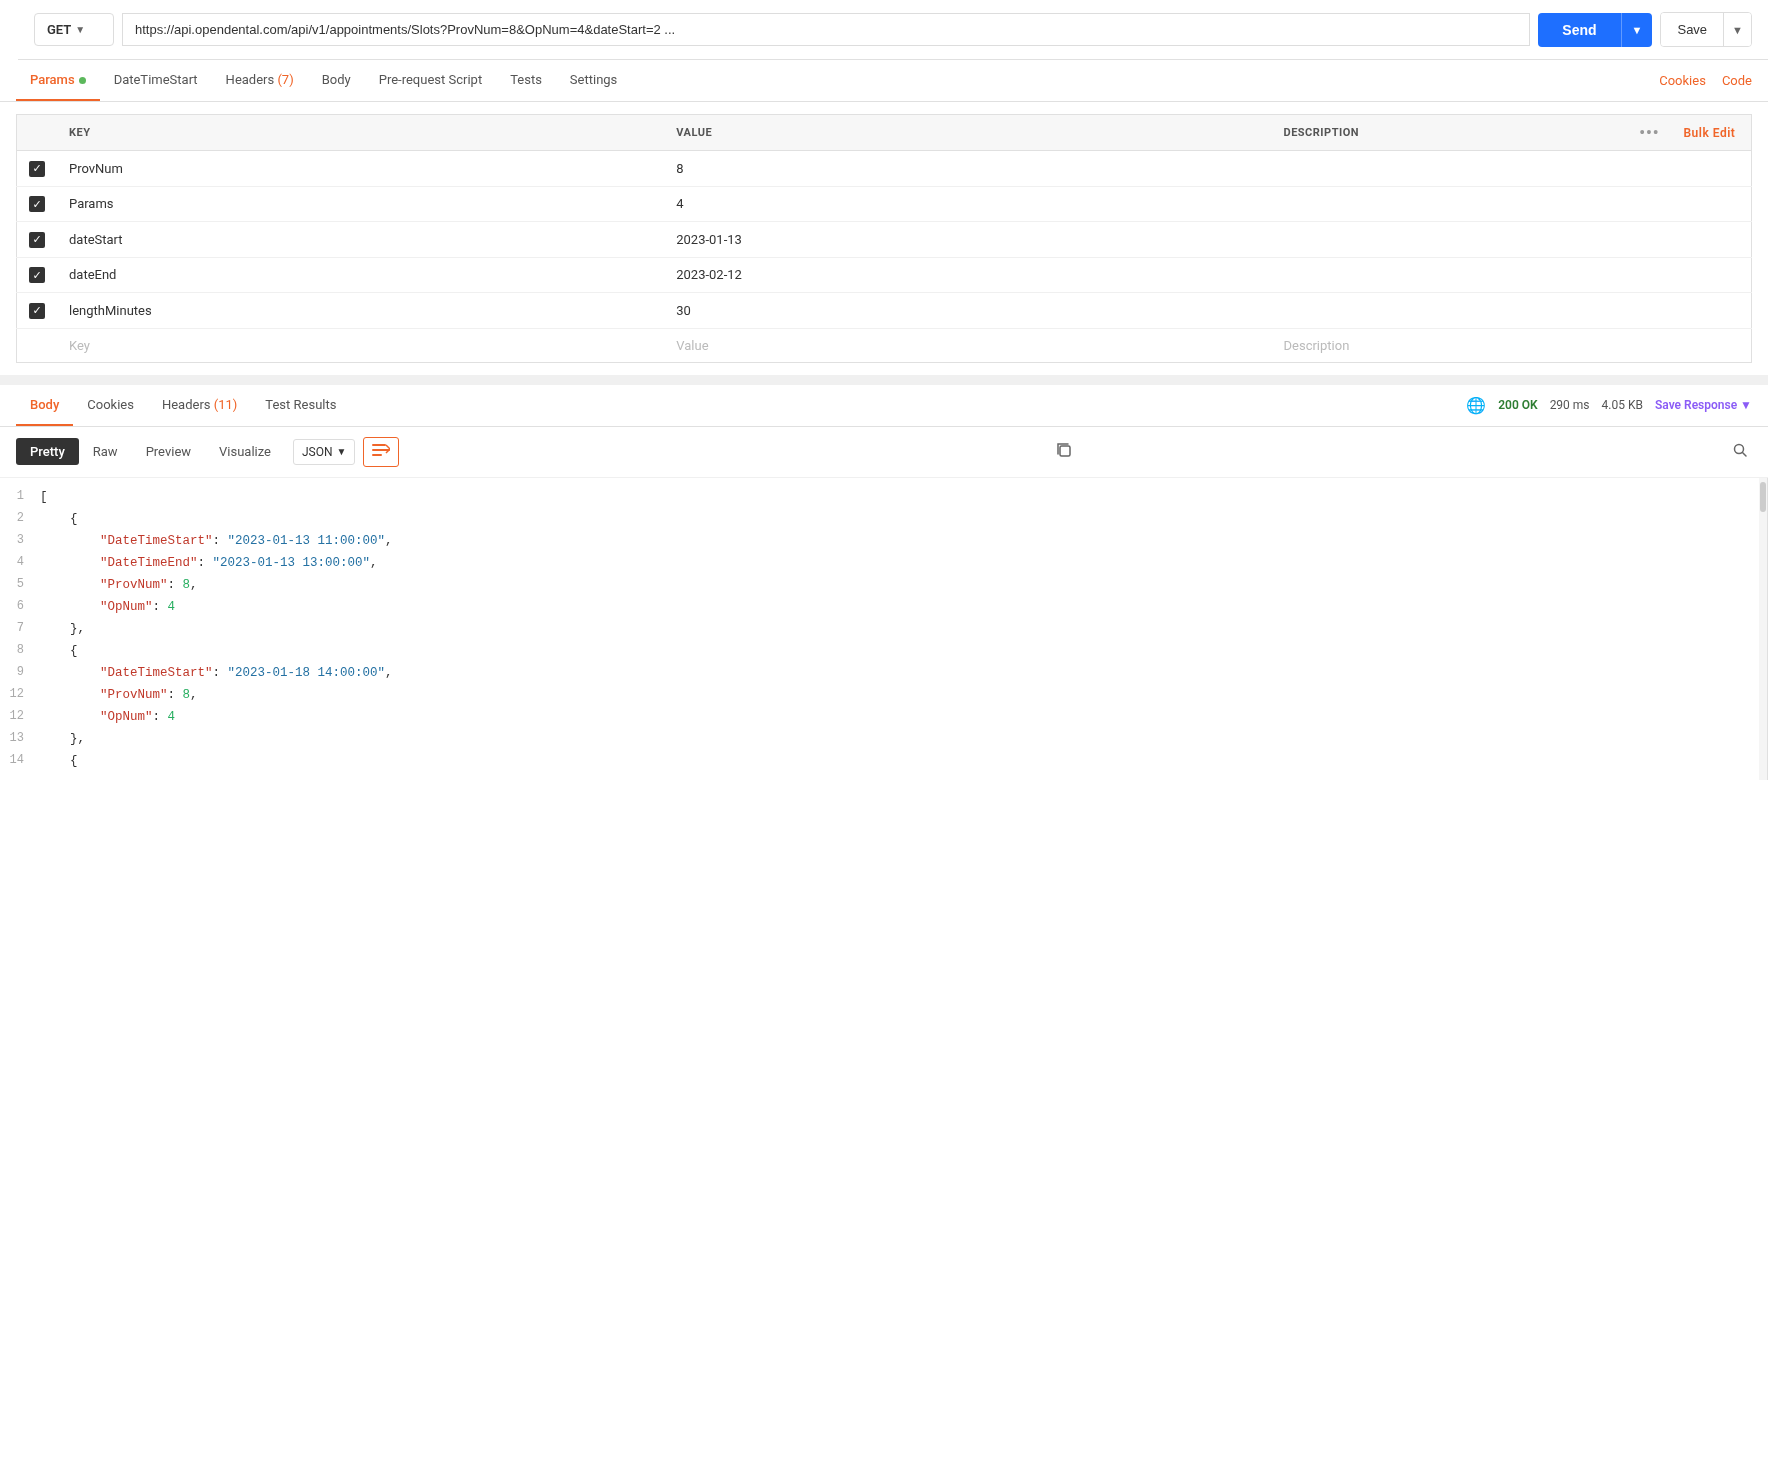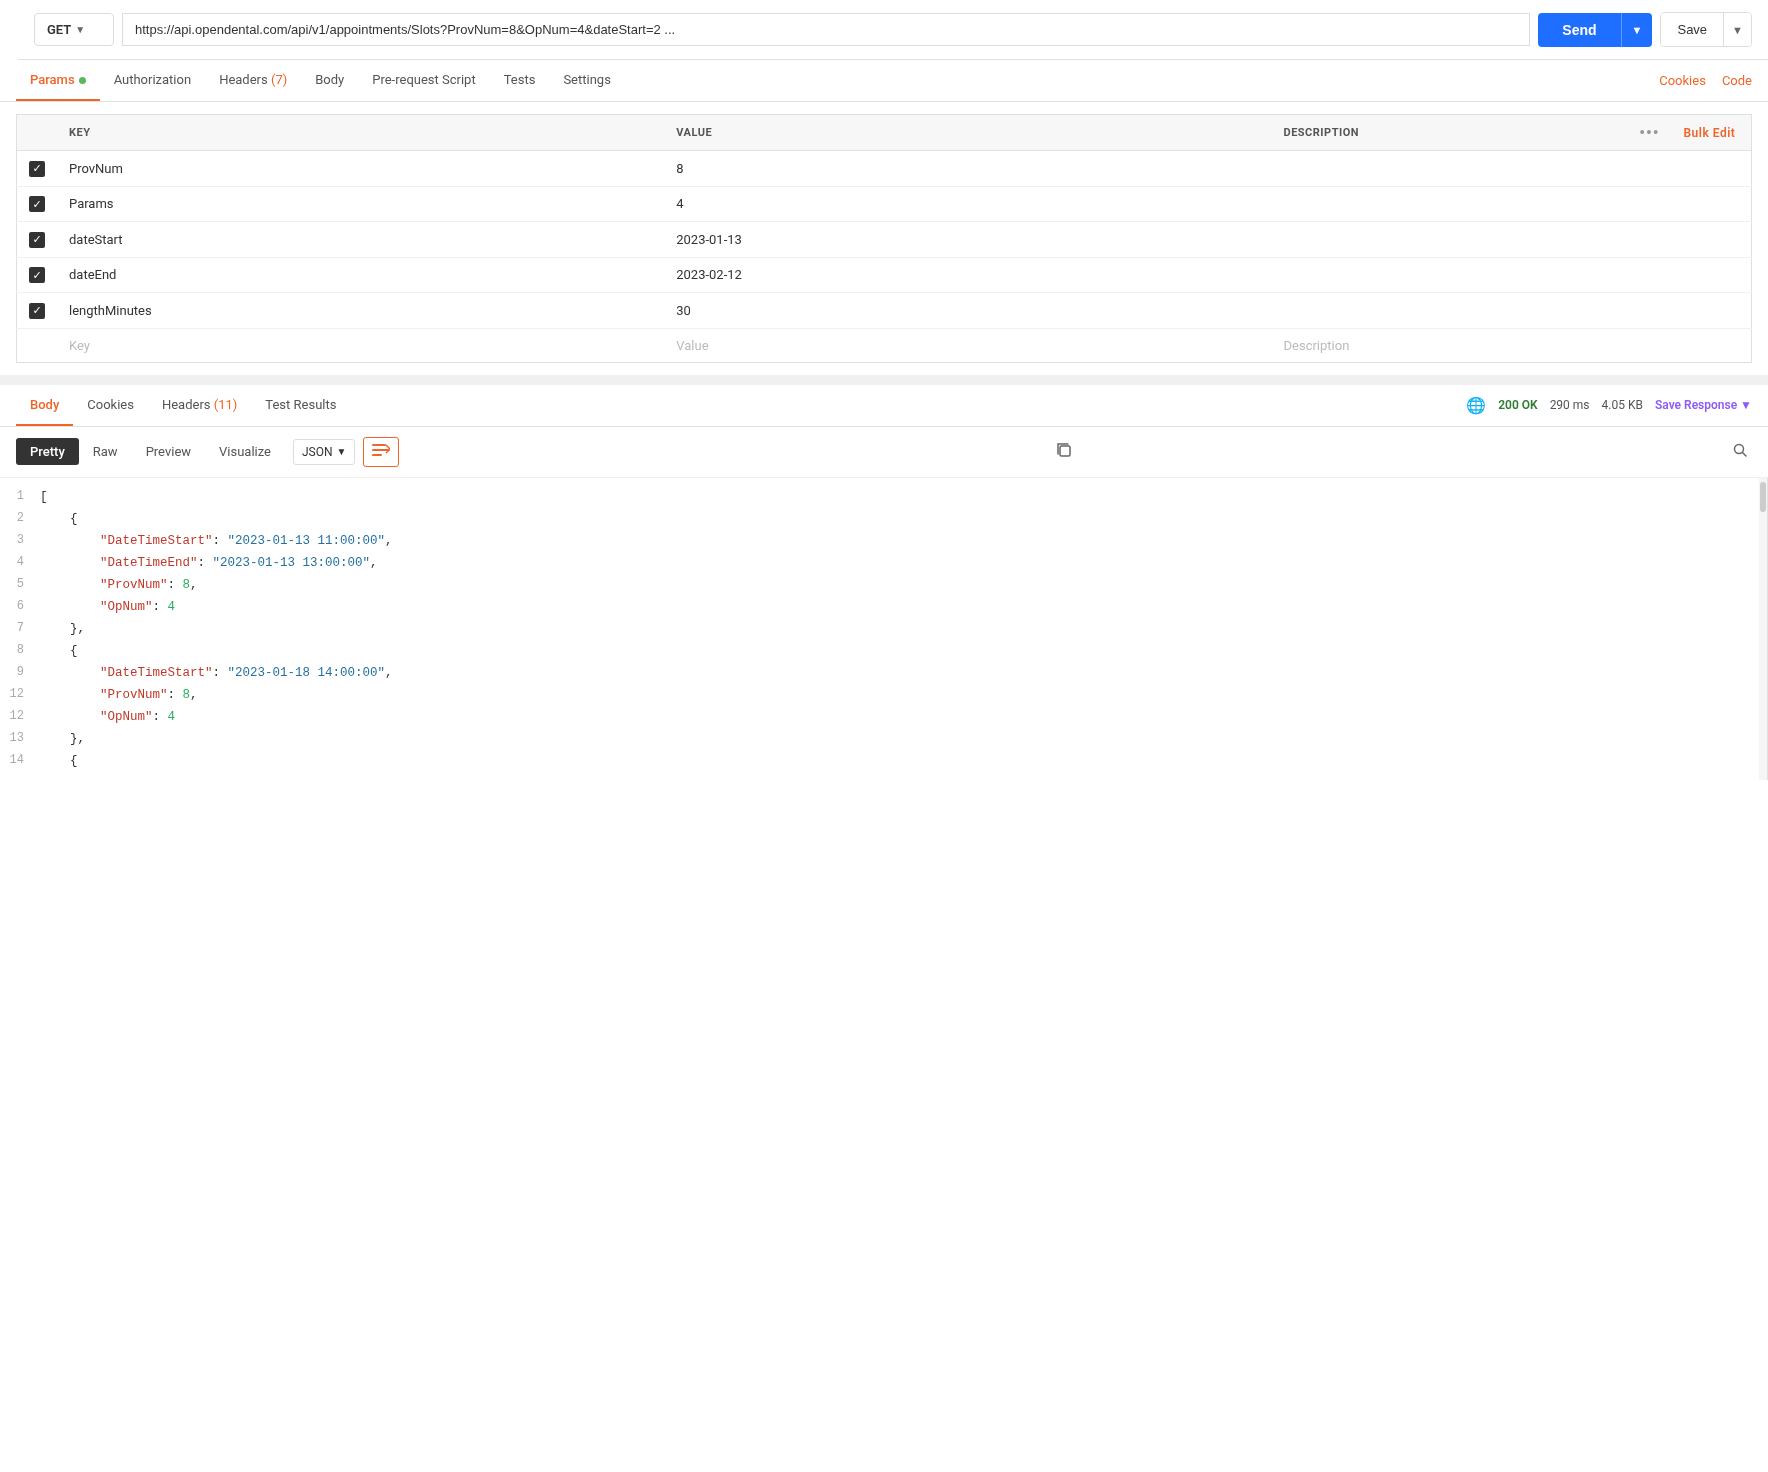--- a/index.html
+++ b/index.html
@@ -439,21 +439,21 @@
     <button class="save-btn">Save</button>
     <button class="save-dropdown">▼</button>
   </div>
 </div>
 
 <div class="request-tabs">
   <div class="req-tab active">
     <span>Params</span><span class="dot"></span>
   </div>
   <div class="req-tab">
-    <span>Authorization</span>
+    <span>DateTimeStart</span>
   </div>
   <div class="req-tab">
     <span>Headers <span class="tab-count">(7)</span></span>
   </div>
   <div class="req-tab">
     <span>Body</span>
   </div>
   <div class="req-tab">
     <span>Pre-request Script</span>
   </div>

